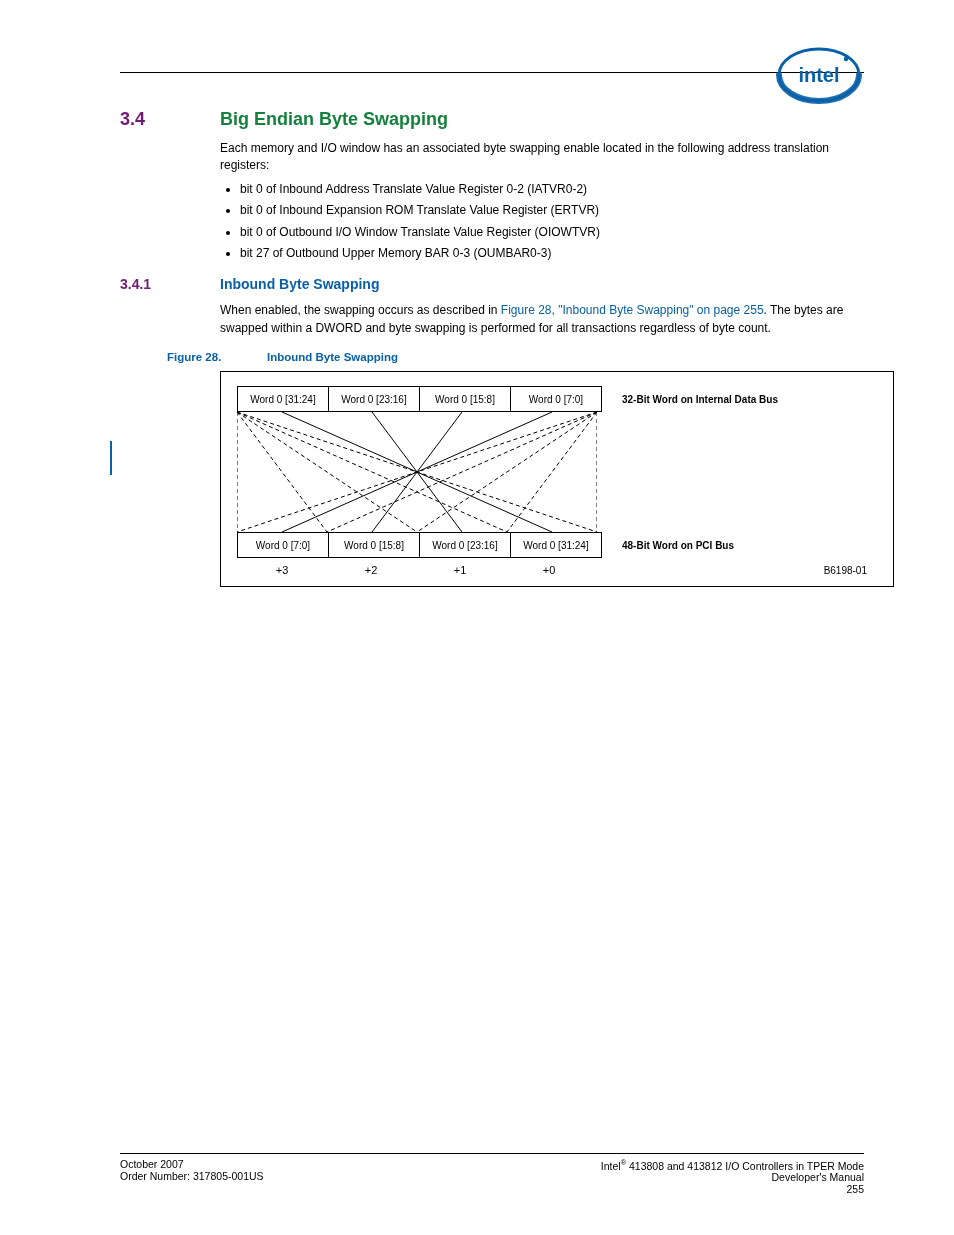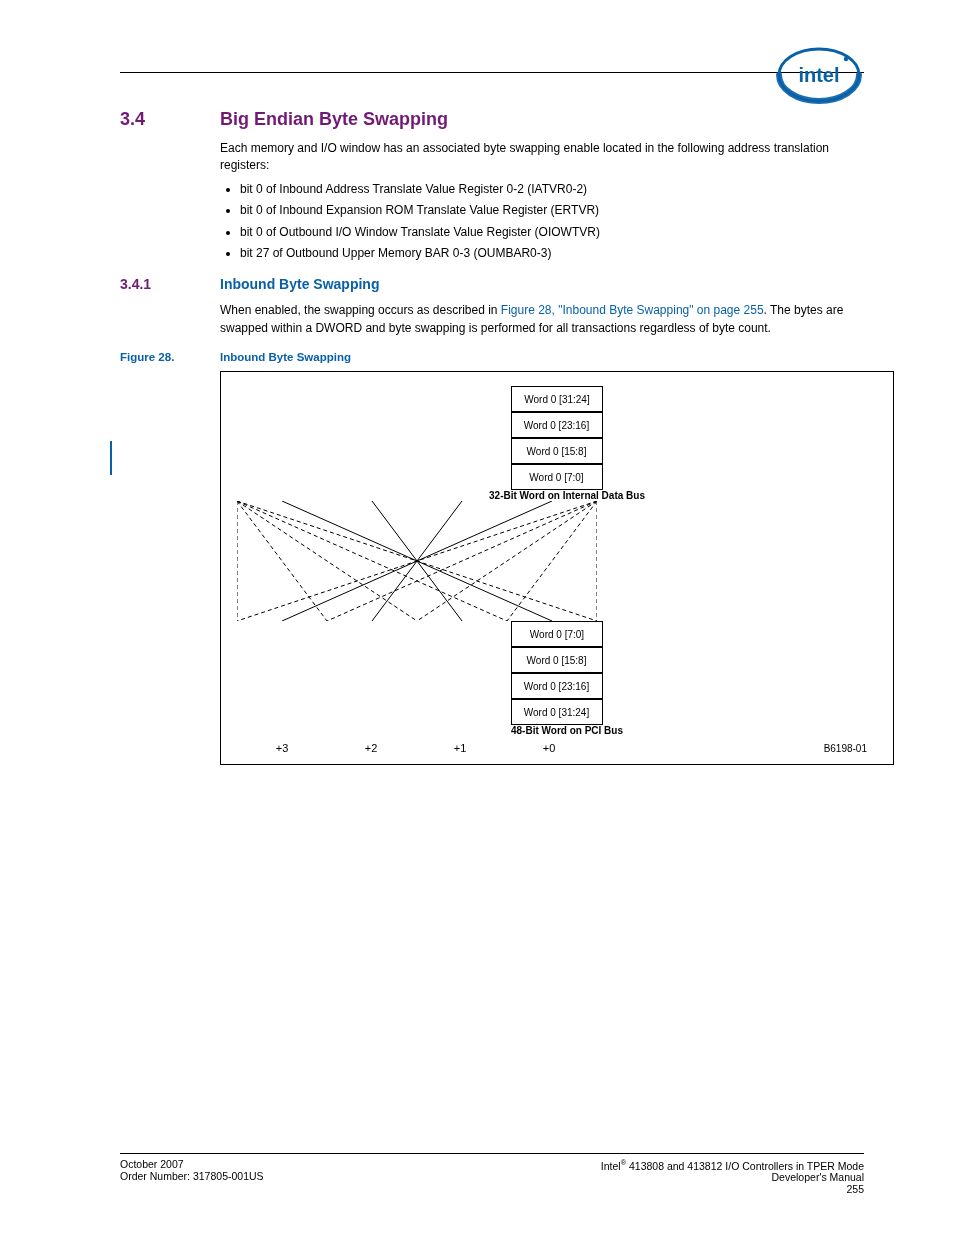--- a/index.html
+++ b/index.html
@@ -44,21 +44,21 @@
     display: flex;
     align-items: baseline;
     margin-bottom: 10px;
   }
   .sec-num {
     width: 100px;
     color: #701a75;
     font-weight: bold;
   }
   .h1 .sec-num { font-size: 18px; }
-  .h1 .sec-title { font-size: 18px; color:#701a75; font-weight:bold; }
+  .h1 .sec-title { font-size: 18px; color:#15803d; font-weight:bold; }
   .h2 .sec-num { font-size: 14px; }
   .h2 .sec-title { font-size: 14px; color:#0860a8; font-weight:bold; }
   .body-col {
     margin-left: 100px;
     line-height: 1.45;
     font-size: 12px;
   }
   ul.bullets {
     margin: 6px 0 14px 0;
     padding-left: 20px;
@@ -82,34 +82,34 @@
   .fig-caption-row {
     display:flex;
     margin-top:14px;
     margin-bottom:8px;
   }
   .fig-num {
     width:100px;
     color:#0860a8;
     font-weight:bold;
     font-size:11.5px;
+    margin-left:47px;
   }
   .fig-title {
     color:#0860a8;
     font-weight:bold;
     font-size:11.5px;
   }
   .figure-box {
     margin-left:100px;
     font-family: Arial, sans-serif;
   }
   .byte-row {
     display:flex;
     align-items:center;
-    flex-direction:column;
   }
   .byte-cell {
     border:1px solid #000;
     width:90px;
     height:24px;
     display:flex;
     align-items:center;
     justify-content:center;
     font-size:10px;
     margin-left:-1px;

